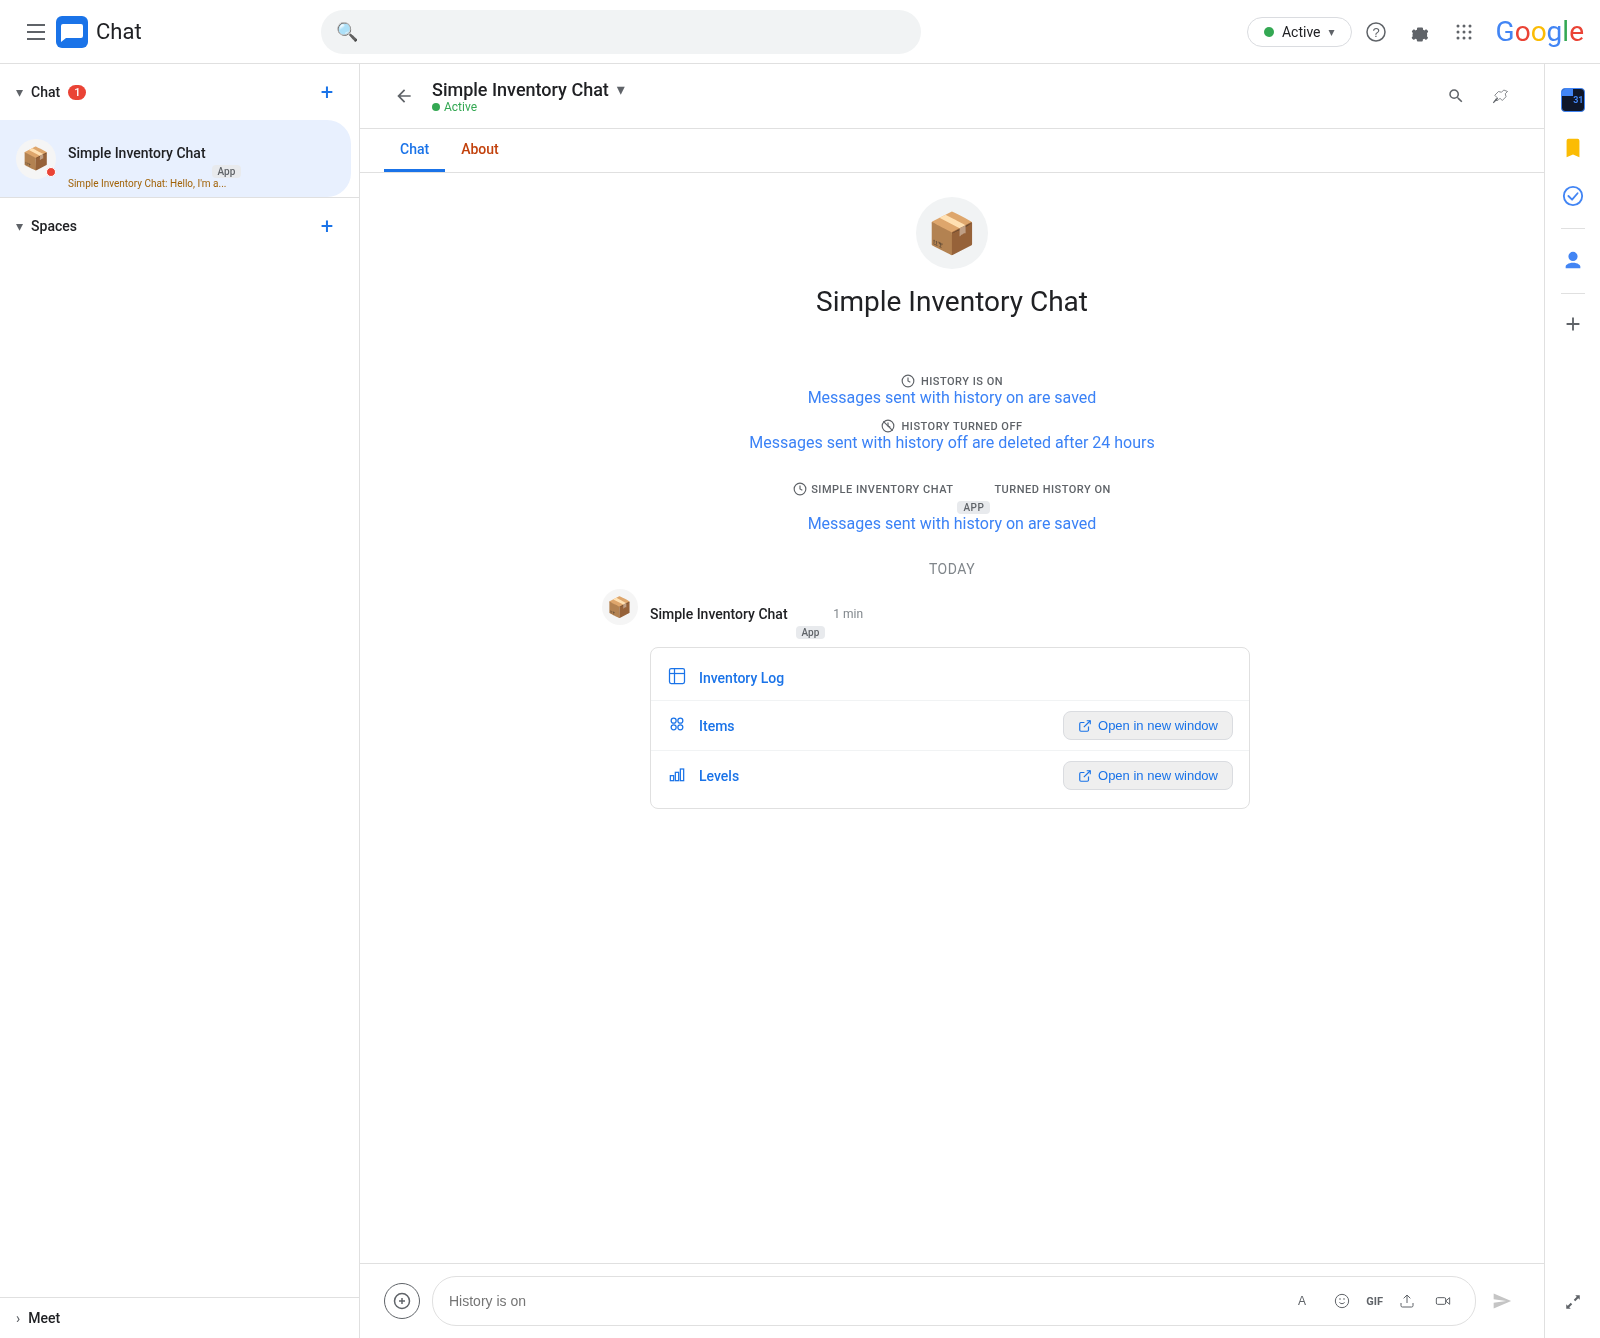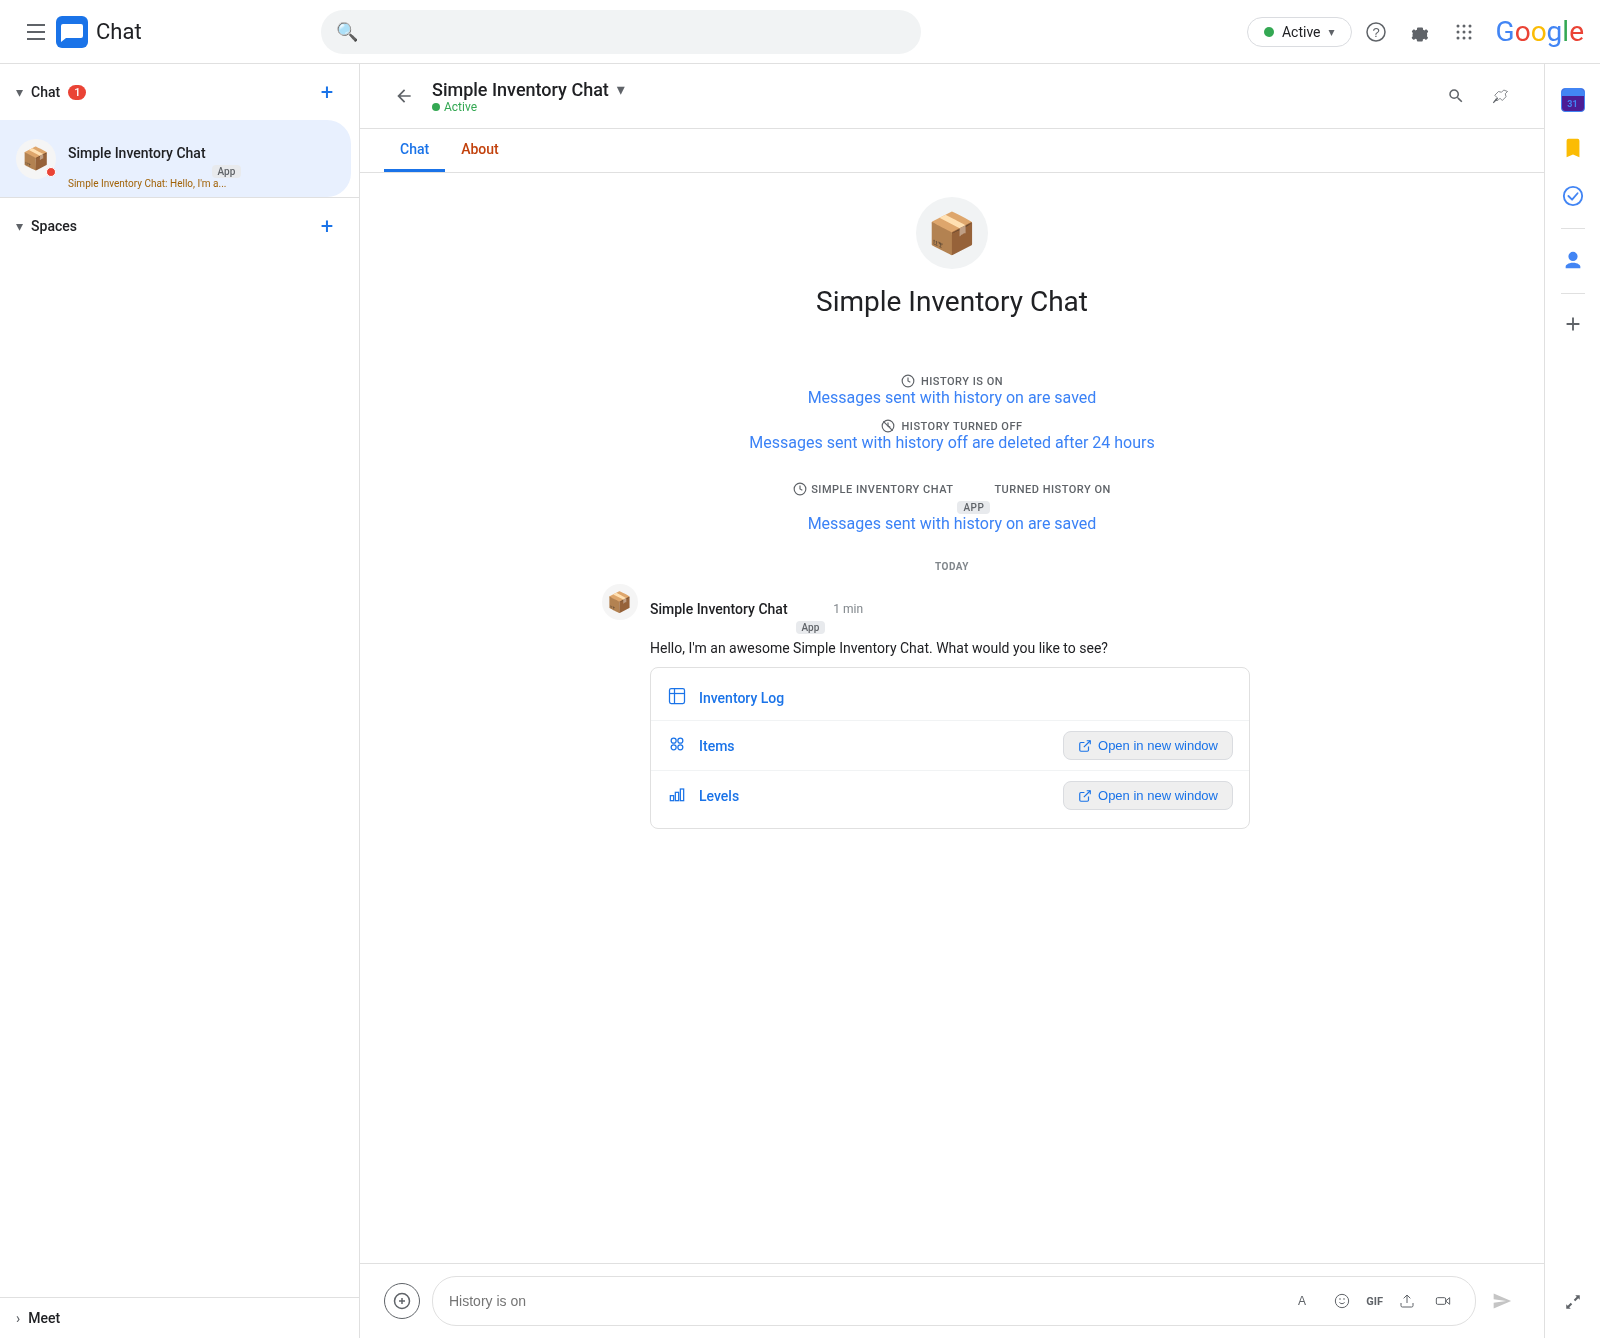--- a/index.html
+++ b/index.html
@@ -112,21 +112,21 @@
     .bot-center-info { display: flex; flex-direction: column; align-items: center; margin-bottom: 32px; }
     .bot-avatar-large { width: 72px; height: 72px; border-radius: 50%; background: #f1f3f4; display: flex; align-items: center; justify-content: center; font-size: 40px; margin-bottom: 16px; }
     .bot-name-large { font-size: 28px; font-weight: 400; color: #202124; margin-bottom: 24px; }
 
     
     .history-notices { width: 100%; max-width: 700px; display: flex; flex-direction: column; align-items: center; gap: 4px; margin-bottom: 16px; }
     .history-notice { text-align: center; font-size: 12px; }
     .history-notice-header { display: flex; align-items: center; justify-content: center; gap: 6px; font-size: 11px; font-weight: 500; color: #5f6368; text-transform: uppercase; letter-spacing: 0.5px; }
     .history-notice-sub { font-size: 16px; color: #3b82f6; }
 
-    .today-label { font-size: 10px; color: #80868b; text-transform: uppercase; letter-spacing: 0.5px; margin: 12px 11px; font-weight: 700; }
+    .today-label { font-size: 14px; color: #80868b; text-transform: uppercase; letter-spacing: 0.5px; margin: 12px 11px; font-weight: 400; }
 
     
     .message-row { display: flex; align-items: flex-start; gap: 12px; width: 100%; max-width: 700px; margin-bottom: 12px; }
     .message-avatar { width: 36px; height: 36px; border-radius: 50%; background: #f5f5f5; display: flex; align-items: center; justify-content: center; font-size: 20px; flex-shrink: 0; }
     .message-body { flex: 1; }
     .message-sender { display: flex; align-items: center; gap: 8px; margin-bottom: 4px; }
     .message-sender-name { font-size: 14px; font-weight: 500; color: #202124; }
     .message-time { font-size: 12px; color: #80868b; }
     .message-text { font-size: 14px; color: #202124; line-height: 1.5; }
 
@@ -170,21 +170,21 @@
     .right-panel {
       width: 56px; border-left: 1px solid #e0e0e0;
       display: flex; flex-direction: column; align-items: center;
       padding-top: 16px; gap: 8px; flex-shrink: 0;
     }
     .right-panel-icon { width: 40px; height: 40px; display: flex; align-items: center; justify-content: center; border-radius: 50%; cursor: pointer; font-size: 18px; position: relative; }
     .rp-divider { width: 24px; height: 1px; background: #e0e0e0; margin: 4px 0; }
     .right-panel-add { width: 36px; height: 36px; border-radius: 50%; border: none; background: transparent; display: flex; align-items: center; justify-content: center; cursor: pointer; color: #5f6368; font-size: 22px; }
 
     
-    .cal-icon { background: #4c1d95; border: 1.5px solid #4285f4; border-radius: 4px; width: 24px; height: 24px; display: flex; flex-direction: column; overflow: hidden; }
+    .cal-icon { background: #0f172a; border: 1.5px solid #4285f4; border-radius: 4px; width: 24px; height: 24px; display: flex; flex-direction: row; overflow: hidden; }
     .cal-top { background: #4285f4; height: 7px; width: 100%; display: flex; align-items: center; justify-content: center; }
     .cal-num { font-size: 9px; color: #fff; font-weight: 700; line-height: 1; margin-top: 1px; display: flex; align-items: center; justify-content: center; flex: 1; color: #4285f4; font-size: 9px; font-weight: 700; }
 
     
     .chevron-down::after { content: '▾'; }
   </style>
 </head>
 <body>
 
 <div class="topbar">
@@ -375,21 +375,20 @@
       <div class="today-label">TODAY</div>
 
       <div class="message-row">
         <div class="message-avatar">📦</div>
         <div class="message-body">
           <div class="message-sender">
             <span class="message-sender-name">Simple Inventory Chat</span>
             <span class="app-badge">App</span>
             <span class="message-time">1 min</span>
           </div>
-          <div class="message-text">Hello, I'm an awesome  Simple Inventory Chat. What would you like to see?</div>
 
           <div class="message-card">
 
             <div class="card-row">
               <span class="card-row-icon">
                 <svg width="20" height="20" viewBox="0 0 24 24" fill="none" stroke="#1a73e8" stroke-width="1.5">
                     <rect x="3" y="3" width="18" height="18" rx="2"></rect>
                     <line x1="3" y1="9" x2="21" y2="9"></line>
                     <line x1="9" y1="3" x2="9" y2="21"></line>
                   </svg>

